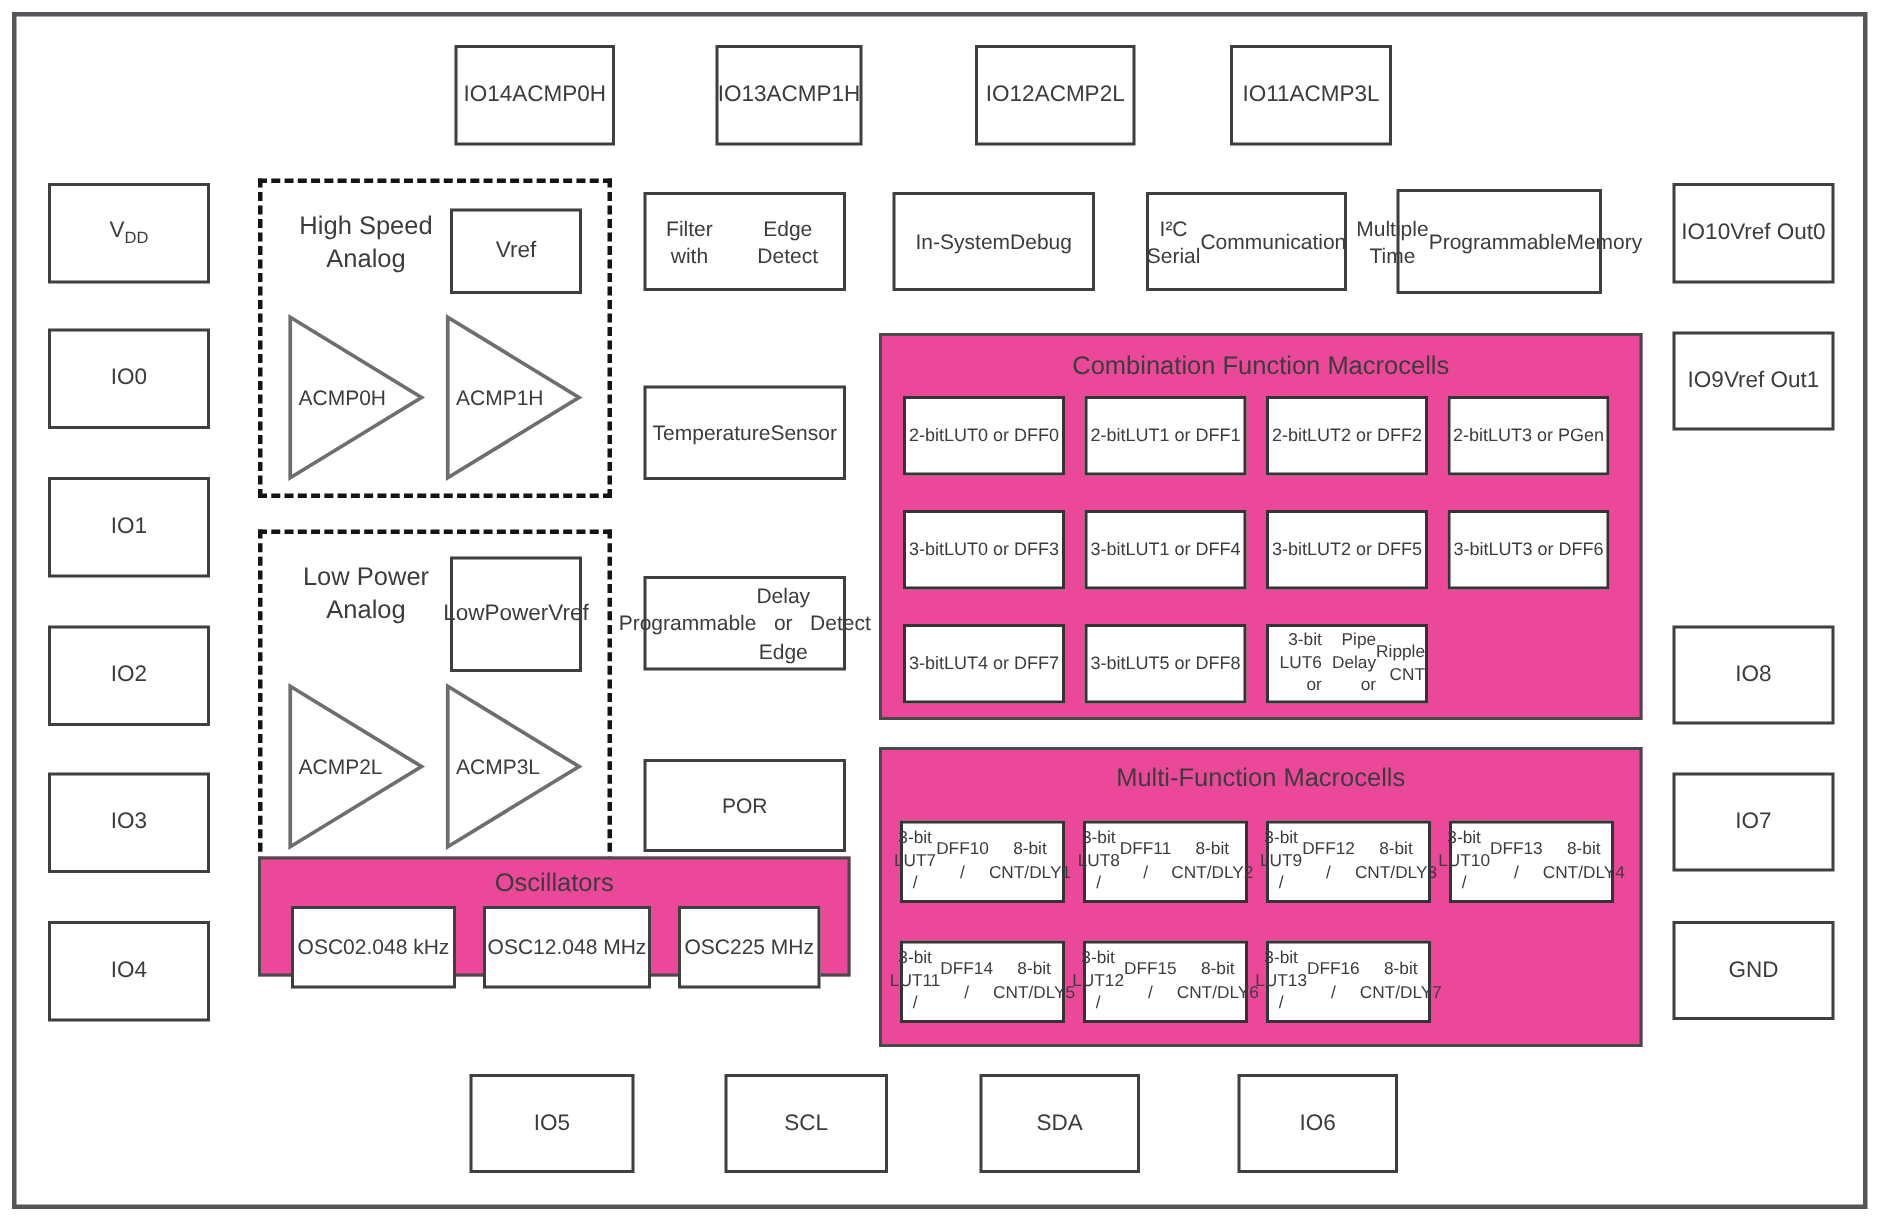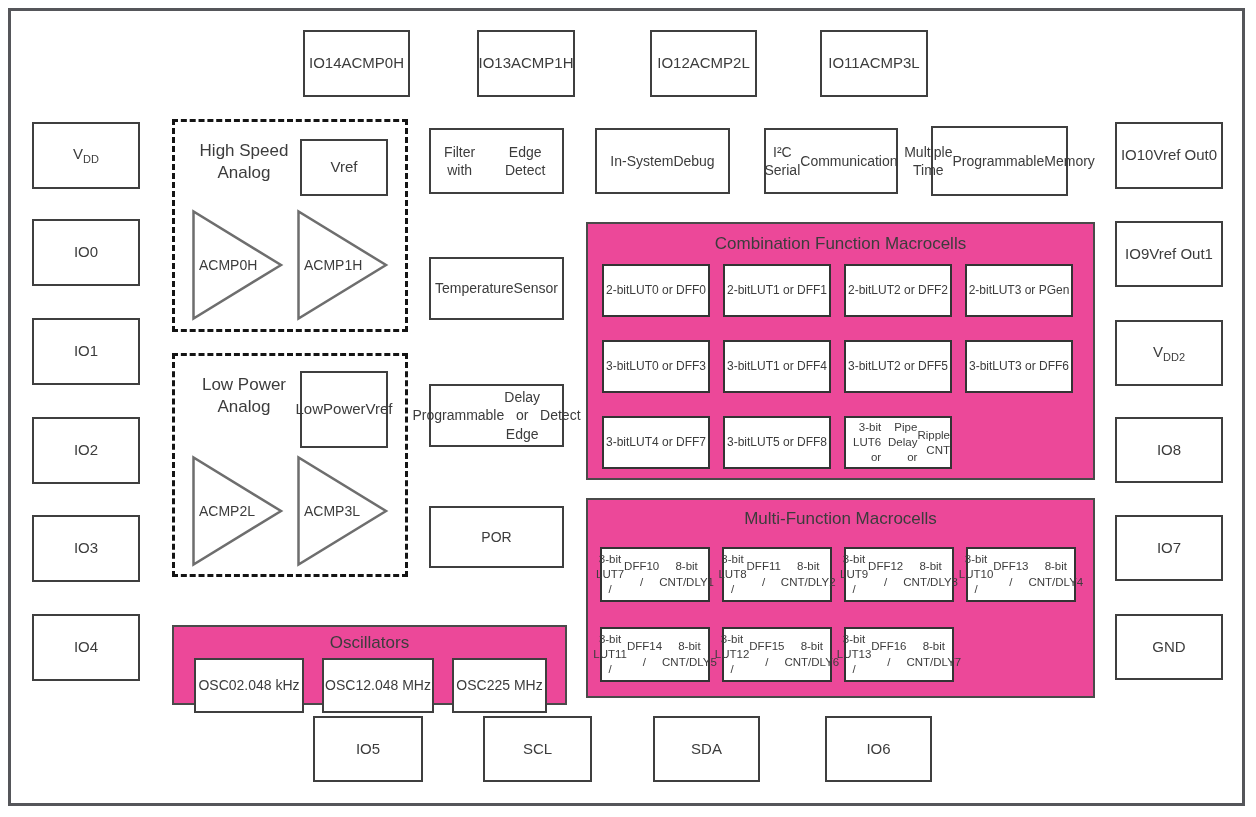--- a/index.html
+++ b/index.html
@@ -70,25 +70,20 @@
   </div>
 
   <div class="box pin" style="left:1115px;top:122px;width:108px;height:67px">
     <div>IO10</div>
     <div>Vref Out0</div>
   </div>
   <div class="box pin" style="left:1115px;top:221px;width:108px;height:66px">
     <div>IO9</div>
     <div>Vref Out1</div>
   </div>
-  <div class="box pin" style="left:1115px;top:320px;width:108px;height:66px">
-    <div>
-      <span>V</span><sub>DD2</sub>
-    </div>
-  </div>
   <div class="box pin" style="left:1115px;top:417px;width:108px;height:66px">
     <div>IO8</div>
   </div>
   <div class="box pin" style="left:1115px;top:515px;width:108px;height:66px">
     <div>IO7</div>
   </div>
   <div class="box pin" style="left:1115px;top:614px;width:108px;height:66px">
     <div>GND</div>
   </div>
 
@@ -268,21 +263,21 @@
       <div>DFF15 /</div>
       <div>8-bit CNT/DLY6</div>
     </div>
     <div class="box mcell" style="left:256px;top:127px;width:110px;height:55px">
       <div>3-bit LUT13 /</div>
       <div>DFF16 /</div>
       <div>8-bit CNT/DLY7</div>
     </div>
   </div>
 
-  <div class="group" style="left:172px;top:625px;width:395px;height:80px">
+  <div class="group" style="left:172px;top:571px;width:395px;height:80px">
     <div class="group-title" style="top:6px">Oscillators</div>
     <div class="box osc" style="left:20px;top:31px;width:110px;height:55px">
       <div>OSC0</div>
       <div>2.048 kHz</div>
     </div>
     <div class="box osc" style="left:148px;top:31px;width:112px;height:55px">
       <div>OSC1</div>
       <div>2.048 MHz</div>
     </div>
     <div class="box osc" style="left:278px;top:31px;width:95px;height:55px">

